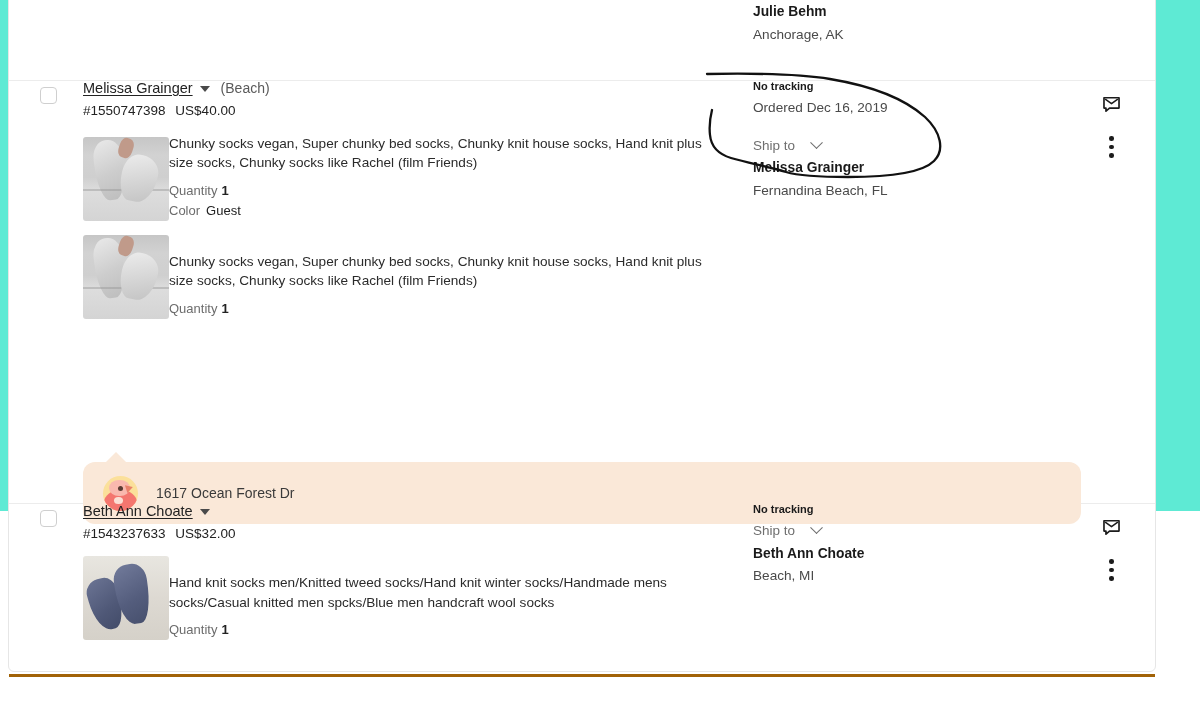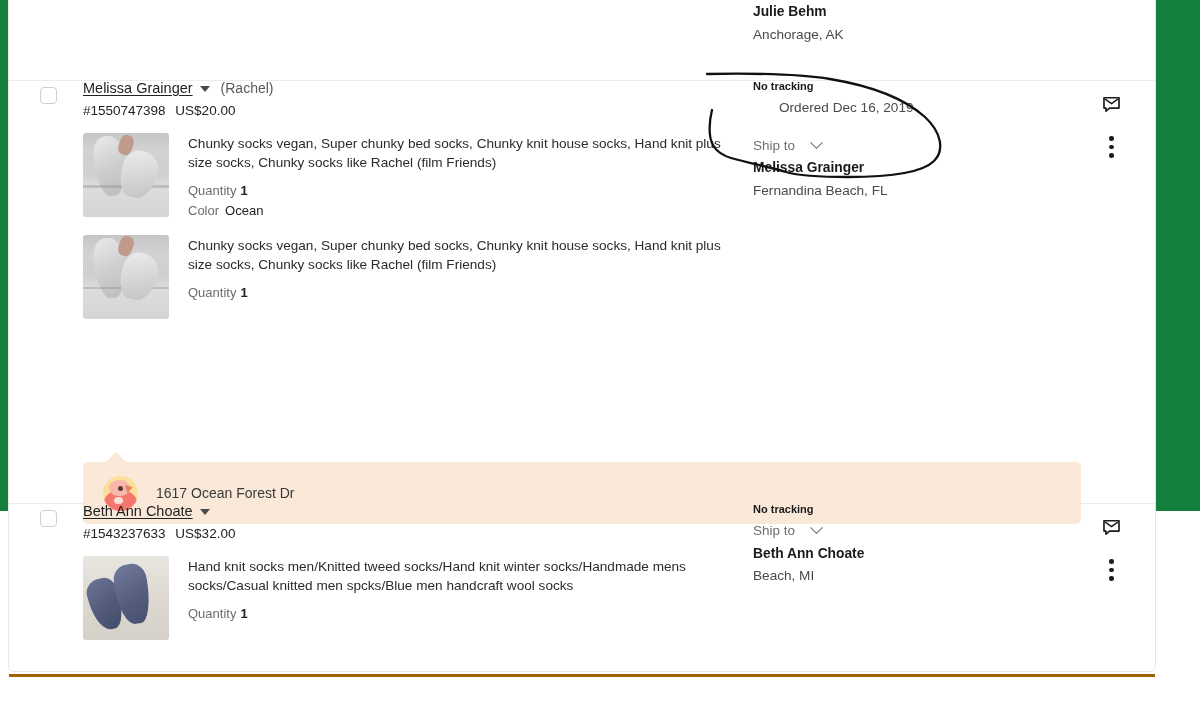--- a/index.html
+++ b/index.html
@@ -10,21 +10,21 @@
     background: #ffffff;
     font-family: "Liberation Sans", sans-serif;
     color: #222222;
     overflow: hidden;
   }
 
   #app {
     position: relative;
     width: 1200px;
     height: 511px;
-    background: #15803d;
+    background: #5eead4;
   }
 
   
   .orders-card {
     position: absolute;
     left: 8px;
     top: -40px;
     width: 1148px;
     height: 712px;
     background: #ffffff;
@@ -102,21 +102,21 @@
     margin-bottom: 16px;
     line-height: 1;
   }
   .order-id {
     text-underline-offset: 2px;
     color: #222222;
   }
   .order-price { margin-left: 6px; color: #222222; }
 
   
-  .item { position: relative; display: flex; gap: 19px; margin-bottom: 14px; }
+  .item { position: relative; display: flex; margin-bottom: 14px; align-items: flex-end; }
 
   .item-thumb {
     flex: 0 0 auto;
     width: 86px;
     height: 84px;
     border-radius: 3px;
     overflow: hidden;
     position: relative;
     background: #dcdcdc;
   }
@@ -199,21 +199,21 @@
   .attr-row .attr-val { color: #222222; margin-left: 6px; font-weight: 400; }
 
   
   .address-banner {
     position: absolute;
     left: 74px;
     top: 381px;
     width: 998px;
     height: 62px;
     background: #fae8d8;
-    border-radius: 5px;
+    border-radius: 12px;
     display: flex;
     align-items: center;
     padding-left: 20px;
     gap: 18px;
   }
   .banner-tail {
     position: absolute;
     left: 22px;
     top: -10px;
     width: 0; height: 0;
@@ -280,21 +280,20 @@
     font-weight: 700;
     color: #1a1a1a;
     line-height: 1;
     margin-bottom: 9px;
   }
   .ordered-date {
     font-size: 13.6px;
     color: #4a4a4a;
     line-height: 1;
     margin-bottom: 24px;
-    margin-left: 26px;
   }
   .shipto-row {
     display: flex;
     align-items: center;
     gap: 17px;
     margin-bottom: 9px;
     line-height: 1;
   }
   .shipto-label { font-size: 13.5px; color: #6f6f6f; }
   .chev {
@@ -368,40 +367,40 @@
 
     <div class="order-row">
       <div class="order-body" style="height:422px;">
 
         <div class="checkbox"></div>
 
         <div class="left-col">
           <div class="seller-line">
             <span class="seller-name">Melissa Grainger</span>
             <span class="caret-down"></span>
-            <span class="guest-tag">(Rachel)</span>
+            <span class="guest-tag">(Beach)</span>
           </div>
 
           <div class="order-meta">
             <span class="order-id">#1550747398</span>
-            <span class="order-price">US$20.00</span>
+            <span class="order-price">US$40.00</span>
           </div>
 
           <div class="item">
             <div class="item-thumb thumb-gray">
               <span class="floorline"></span>
                 <span class="skin"></span>
             </div>
             <div class="item-info">
               <div class="item-title">Chunky socks vegan, Super chunky bed socks, Chunky knit house socks, Hand knit plus size socks, Chunky socks like Rachel (film Friends)</div>
               <div class="attr-row">
                 <span>Quantity</span><b>1</b>
               </div>
               <div class="attr-row">
-                <span>Color</span><span class="attr-val">Ocean</span>
+                <span>Color</span><span class="attr-val">Guest</span>
               </div>
             </div>
           </div>
 
           <div class="item">
             <div class="item-thumb thumb-gray">
               <span class="floorline"></span>
                 <span class="skin"></span>
             </div>
             <div class="item-info">

